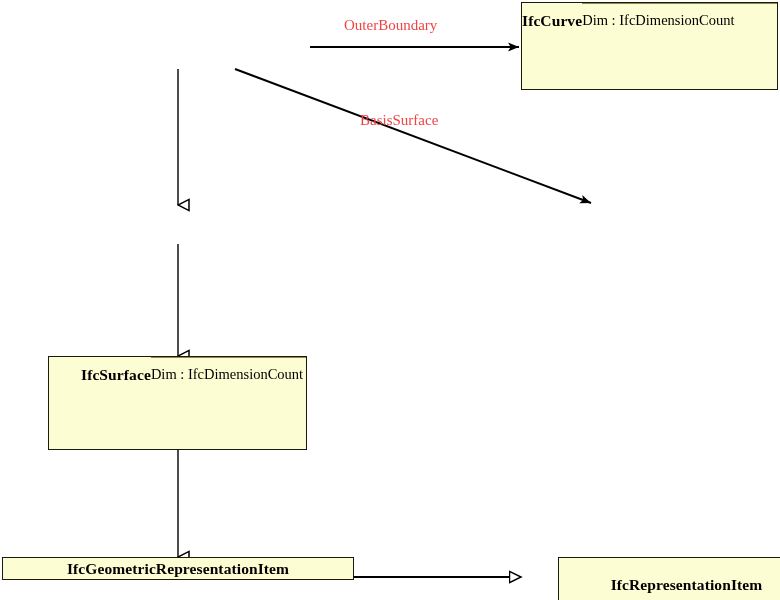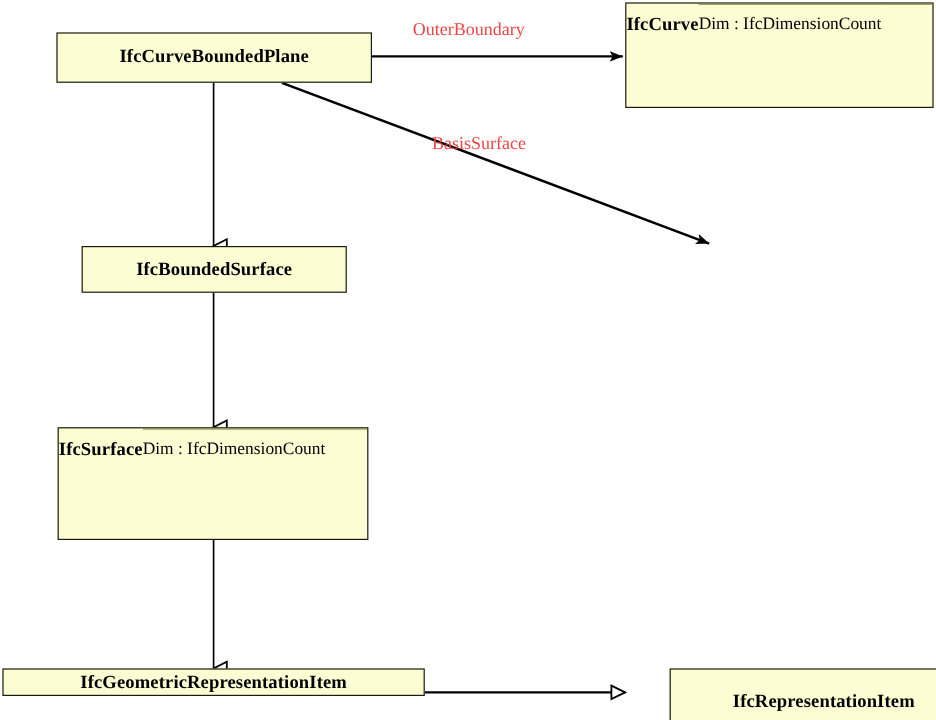--- a/index.html
+++ b/index.html
@@ -84,21 +84,21 @@
   #box-repitem           { left: 522px; top: 557px; width: 257px; height: 55px; margin-left: 36px; }
 
   #box-curveboundedplane .uml-name,
   #box-boundedsurface .uml-name,
   #box-plane .uml-name,
   #box-georepitem .uml-name,
   #box-repitem .uml-name { flex: 1 1 auto; }
 
   #box-curve .uml-name   { height: 36px; flex: 0 0 36px; }
   #box-curve .uml-attrs  { height: 32px; flex: 0 0 32px; }
-  #box-surface .uml-name { height: 35px; flex: 0 0 35px; }
+  #box-surface .uml-name { height: 35px; flex: 0 0 35px; padding-left: 32px; }
   #box-surface .uml-attrs{ height: 33px; flex: 0 0 33px; }
 
   
   #label-outerboundary { left: 344px; top: 18px; }
   #label-basissurface  { left: 360px; top: 113px; }
 </style>
 </head>
 <body>
 
 <div id="diagram-canvas">
@@ -122,35 +122,29 @@
 
     <line x1="178" y1="69" x2="178" y2="205" stroke="#000000" stroke-width="1.4" marker-end="url(#hollow-triangle-down)"></line>
 
     <line x1="178" y1="244" x2="178" y2="356" stroke="#000000" stroke-width="1.4" marker-end="url(#hollow-triangle-down)"></line>
 
     <line x1="178" y1="450" x2="178" y2="557" stroke="#000000" stroke-width="1.4" marker-end="url(#hollow-triangle-down)"></line>
 
     <line x1="354" y1="577" x2="521" y2="577" stroke="#000000" stroke-width="2" marker-end="url(#hollow-triangle-right)"></line>
   </svg>
 
-  <div class="uml-class" id="box-curveboundedplane">
-    <div class="uml-name">IfcCurveBoundedPlane</div>
-  </div>
 
   <div class="uml-class" id="box-curve">
     <div class="uml-name">IfcCurve</div>
     <div class="uml-attrs">
       <div class="uml-attr">Dim : IfcDimensionCount</div>
     </div>
     <div class="uml-ops"></div>
   </div>
 
-  <div class="uml-class" id="box-boundedsurface">
-    <div class="uml-name">IfcBoundedSurface</div>
-  </div>
 
 
   <div class="uml-class" id="box-surface">
     <div class="uml-name">IfcSurface</div>
     <div class="uml-attrs">
       <div class="uml-attr">Dim : IfcDimensionCount</div>
     </div>
     <div class="uml-ops"></div>
   </div>
 

